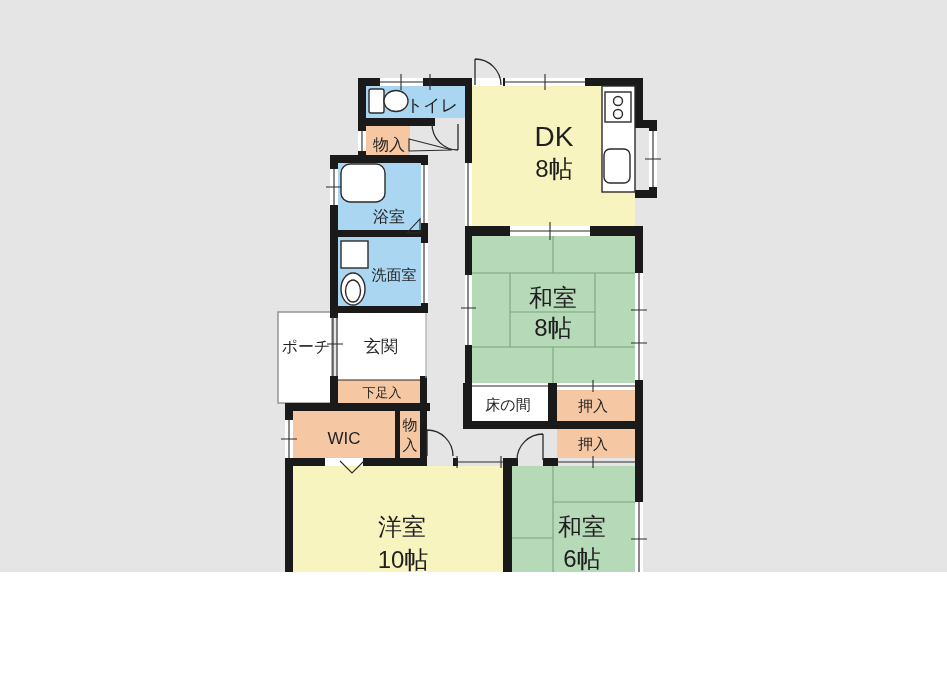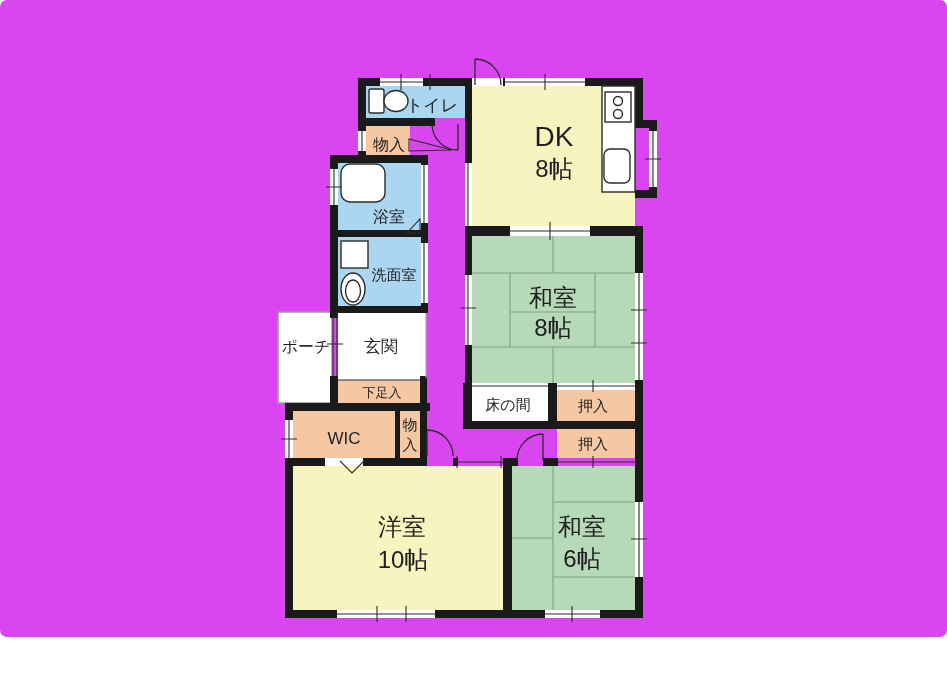--- a/index.html
+++ b/index.html
@@ -1,16 +1,16 @@
 <!DOCTYPE html>
 <html><head>
 <meta charset="utf-8">
 <style>
   html,body{margin:0;padding:0;background:#ffffff;}
-  .stage{position:relative;width:947px;height:637px;background:#d946ef;overflow:hidden;border-radius:7px;}
+  .stage{position:relative;width:947px;height:572px;background:#e5e5e5;overflow:hidden;}
   svg{display:block;}
   svg text{font-family:"Liberation Sans","DejaVu Sans",sans-serif;fill:#1f1f1f;}
   .lbl{text-anchor:middle;}
   .ln{stroke:#2b2b2b;stroke-width:1.3;fill:none;}
   .ln-thin{stroke:#2b2b2b;stroke-width:1.1;fill:none;}
   .win{fill:#ffffff;stroke:none;}
   .fix{fill:#ffffff;stroke:#2b2b2b;stroke-width:1.4;}
   .gray{stroke:#9b9b9b;stroke-width:1.6;fill:#ffffff;}
   .step{stroke:#aaaaaa;stroke-width:1.2;fill:none;}
 </style>

